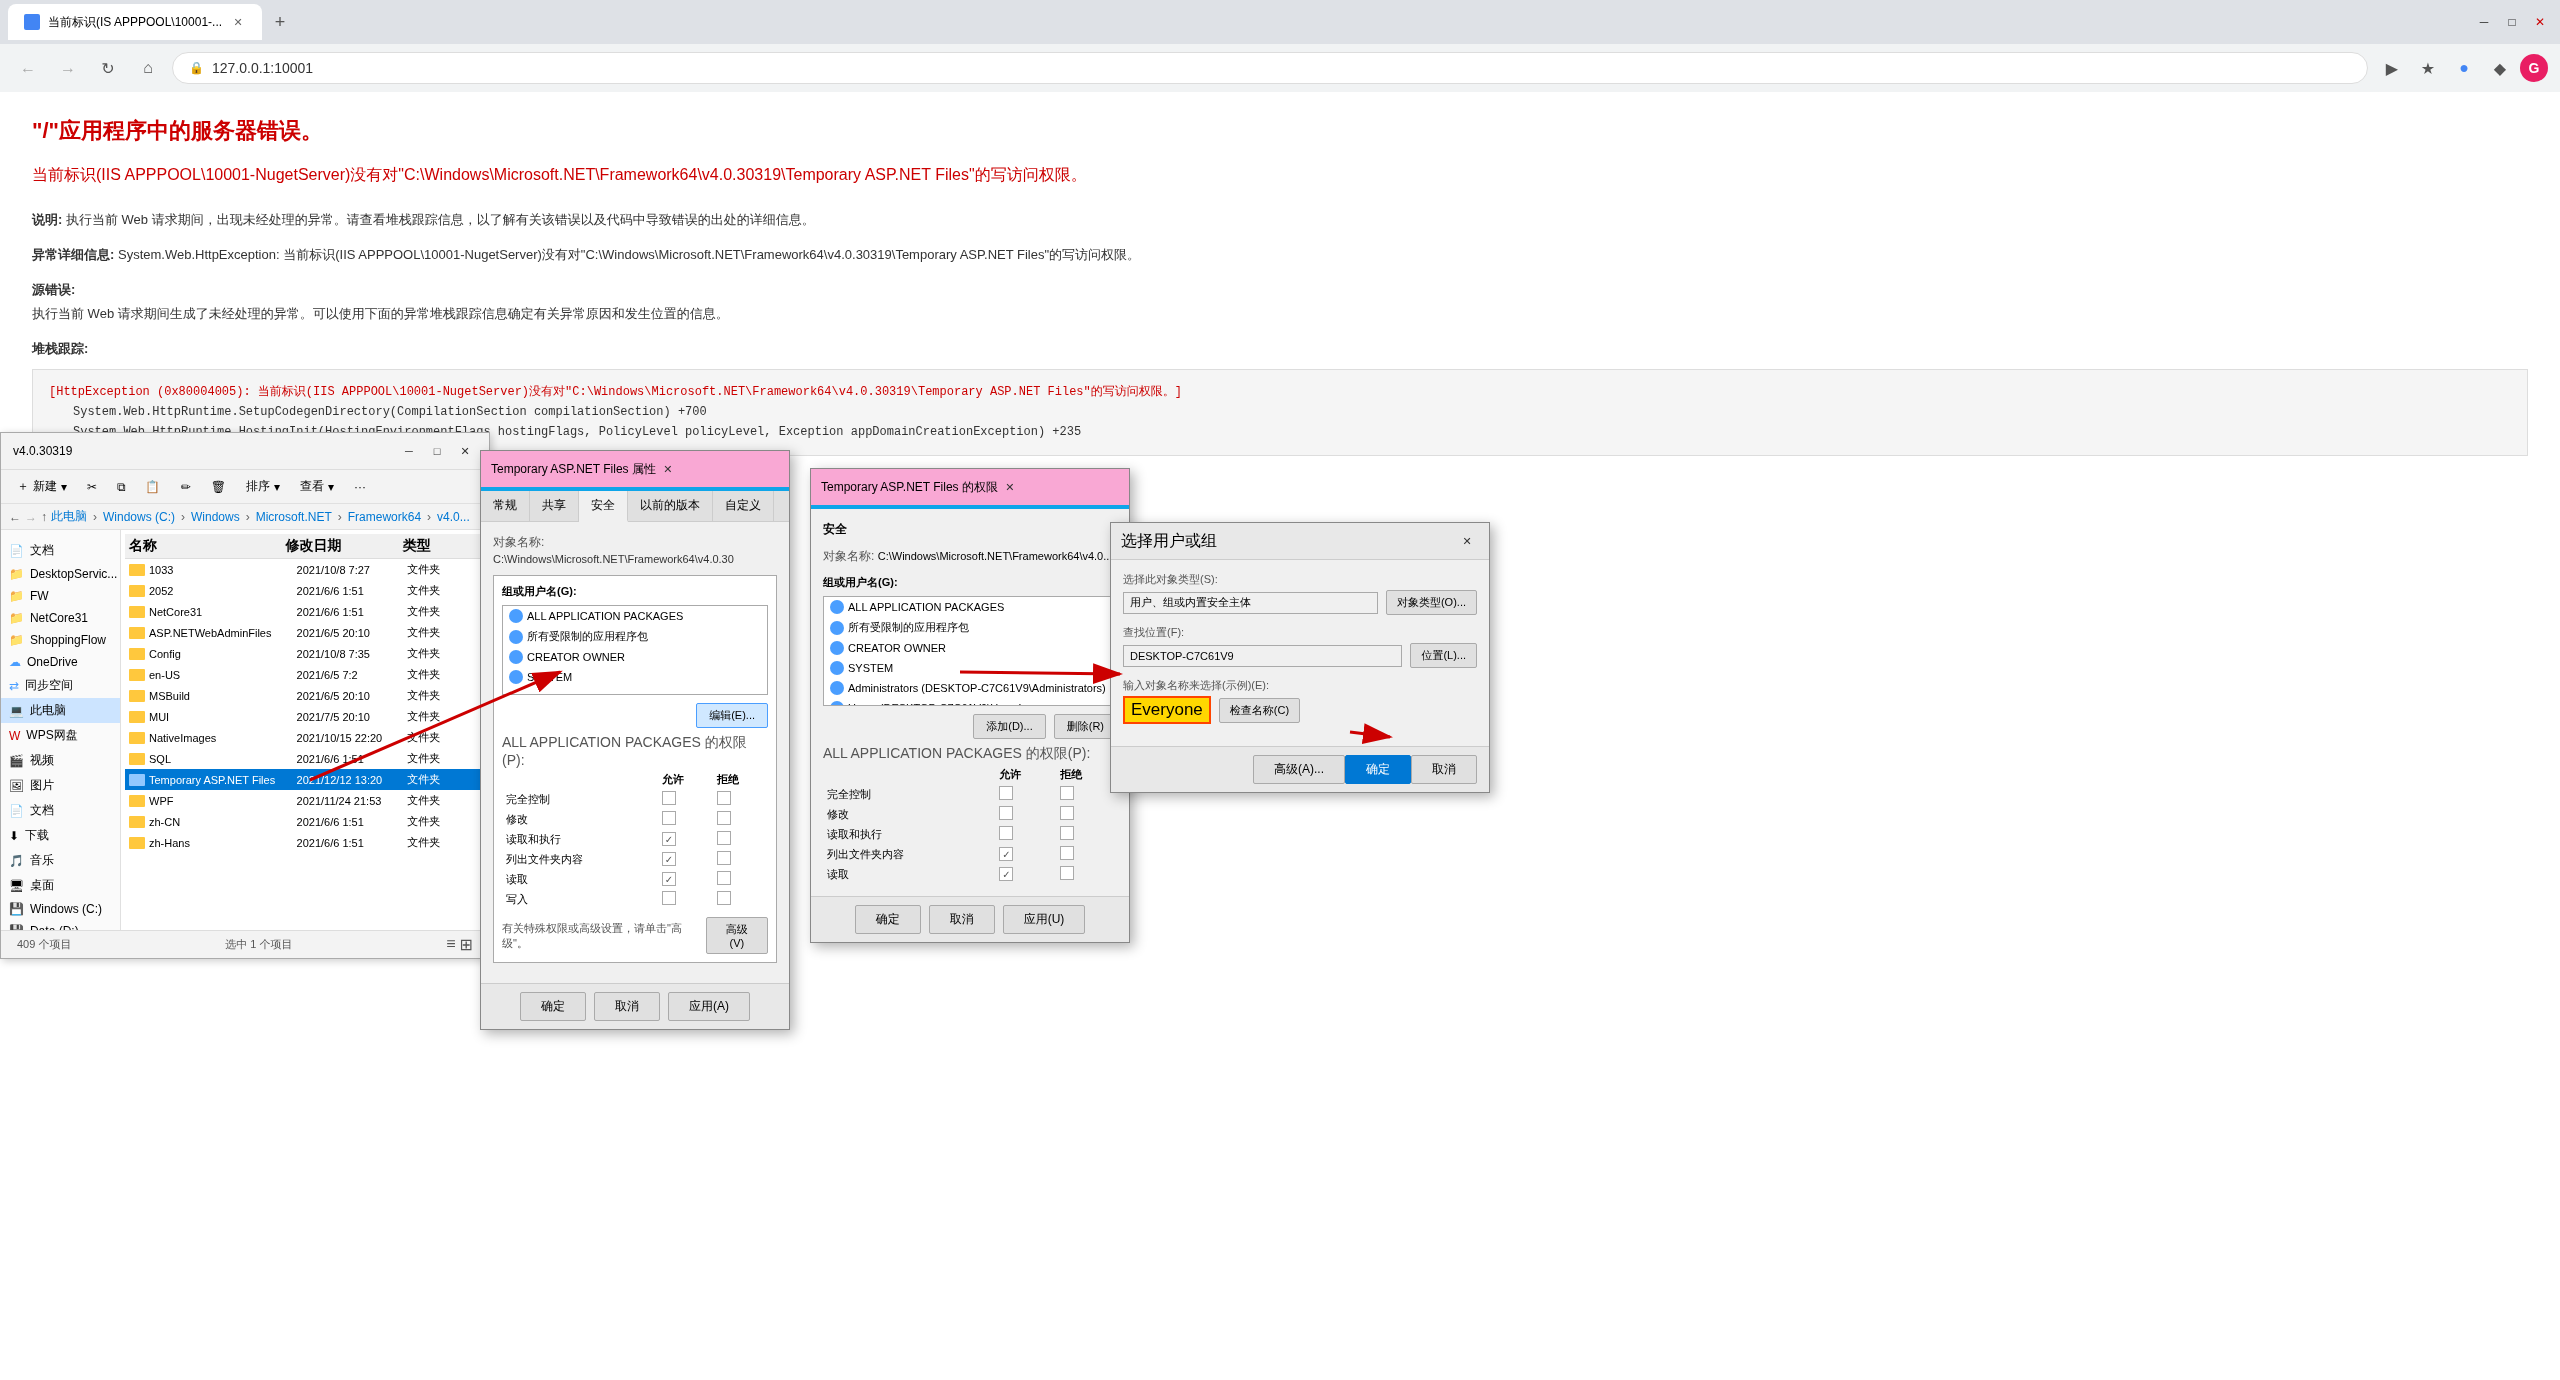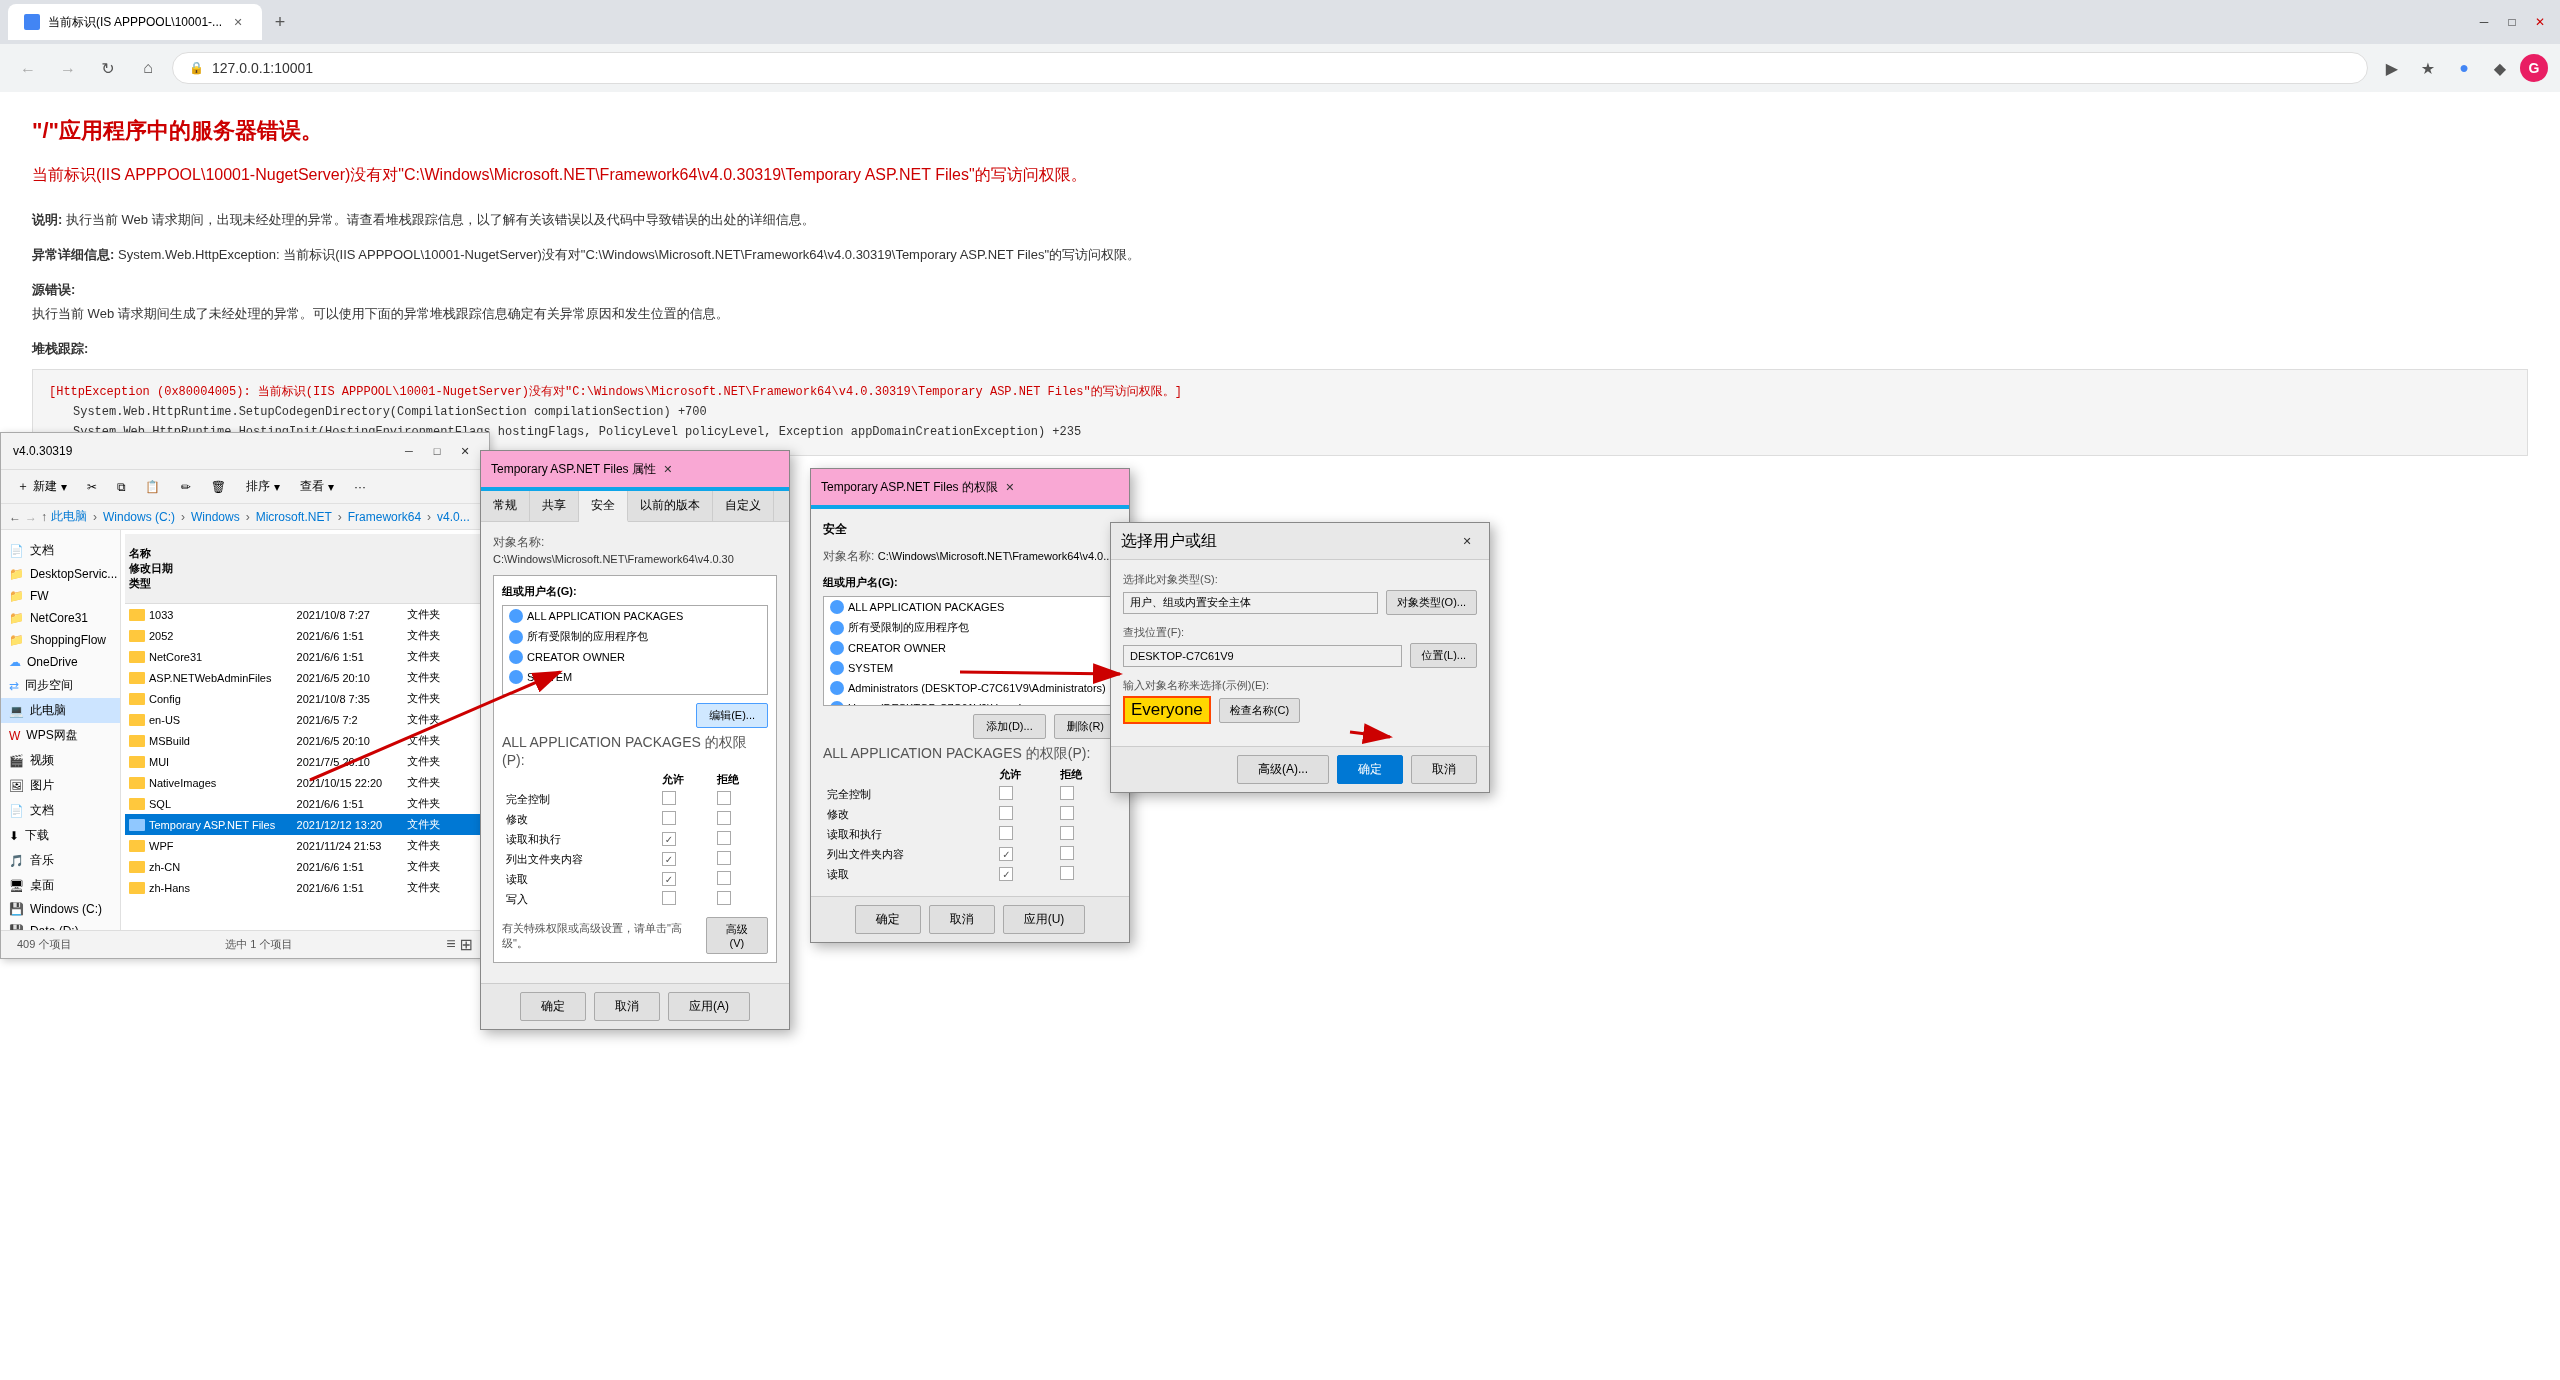--- a/index.html
+++ b/index.html
@@ -45,21 +45,21 @@
     .breadcrumb-item { color: #0078d4; cursor: pointer; }
     .breadcrumb-sep { color: #666; margin: 0 2px; }
 
     .explorer-content { display: flex; height: 400px; }
     .explorer-sidebar { width: 120px; background: #fafafa; border-right: 1px solid #e0e0e0; padding: 8px 0; font-size: 12px; overflow-y: auto; }
     .sidebar-item { padding: 4px 8px; display: flex; align-items: center; gap: 6px; cursor: pointer; }
     .sidebar-item.active { background: #cce4ff; }
     .folder-icon { width: 16px; height: 12px; background: #ffc83d; border-radius: 1px; display: inline-block; }
 
     .explorer-list { flex: 1; overflow-y: auto; padding: 4px; }
-    .list-header { display: flex; background: #f0f0f0; border-bottom: 1px solid #ddd; font-size: 11px; padding: 12px 4px; font-weight: bold; flex-direction: column; }
+    .list-header { display: flex; background: #f0f0f0; border-bottom: 1px solid #ddd; font-size: 14px; padding: 3px 4px; font-weight: bold; }
     .list-col-name { flex: 2; }
     .list-col-date { flex: 1.5; }
     .list-col-type { flex: 1; }
     .list-row { display: flex; align-items: center; padding: 3px 4px; font-size: 11px; cursor: pointer; }
     .list-row.selected { background: #0078d4; color: #fff; }
     .list-row .folder-icon { margin-right: 4px; }
 
     .explorer-status { background: #f3f3f3; border-top: 1px solid #ddd; padding: 4px 16px; font-size: 11px; color: #555; display: flex; justify-content: space-between; align-items: center; }
 
     
@@ -93,21 +93,21 @@
     
     .select-dialog { position: absolute; top: 430px; left: 1110px; width: 380px; background: #f0f0f0; border: 1px solid #888; box-shadow: 4px 4px 12px rgba(0,0,0,0.3); }
     .select-dialog-title { background: #e8e8e8; padding: 6px 10px; display: flex; align-items: center; justify-content: space-between; border-bottom: 1px solid #ccc; }
     .select-body { padding: 12px; }
     .select-field { margin-bottom: 10px; font-size: 12px; }
     .select-field label { display: block; color: #555; margin-bottom: 3px; font-size: 11px; }
     .select-row { display: flex; align-items: center; gap: 8px; }
     .select-input-short { flex: 1; border: 1px solid #aaa; padding: 4px 6px; font-size: 11px; background: #fff; }
     .select-btn-small { background: #e0e0e0; border: 1px solid #aaa; padding: 4px 10px; font-size: 11px; cursor: pointer; border-radius: 2px; white-space: nowrap; }
     .everyone-highlight { background: #ffd700; border: 2px solid #ff4400; padding: 2px 6px; font-size: 17px; display: inline-block; }
-    .select-footer { display: flex; justify-content: flex-end; gap: 8px; padding: 8px 12px; border-top: 1px solid #ccc; background: #e8e8e8; }
+    .select-footer { display: flex; justify-content: flex-end; gap: 0; padding: 8px 12px; border-top: 1px solid #ccc; background: #e8e8e8; }
 
     
     .arrow-overlay { position: absolute; top: 0; left: 0; width: 100%; height: 100%; pointer-events: none; }
 
     
     ::-webkit-scrollbar { width: 6px; height: 6px; }
     ::-webkit-scrollbar-track { background: #f1f1f1; }
     ::-webkit-scrollbar-thumb { background: #aaa; border-radius: 3px; }
   </style>
 </head>

